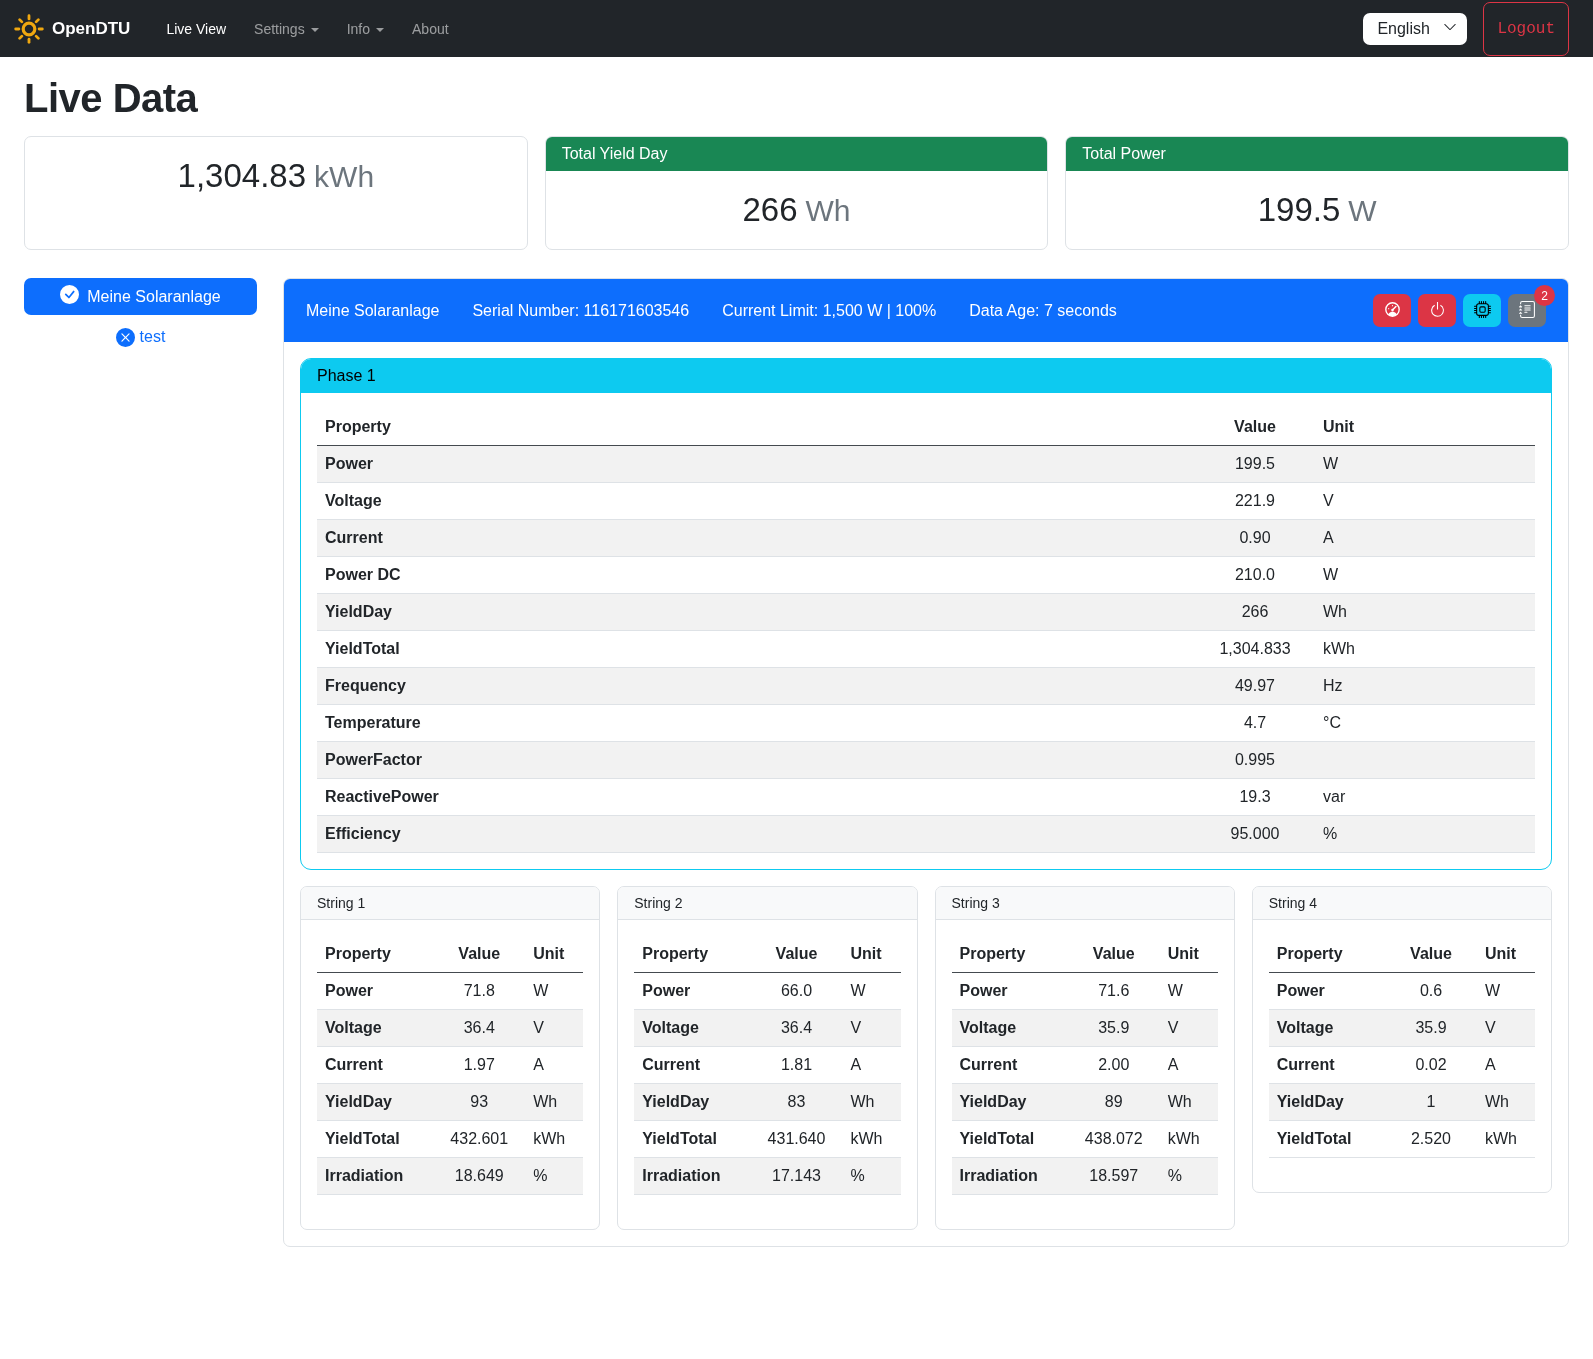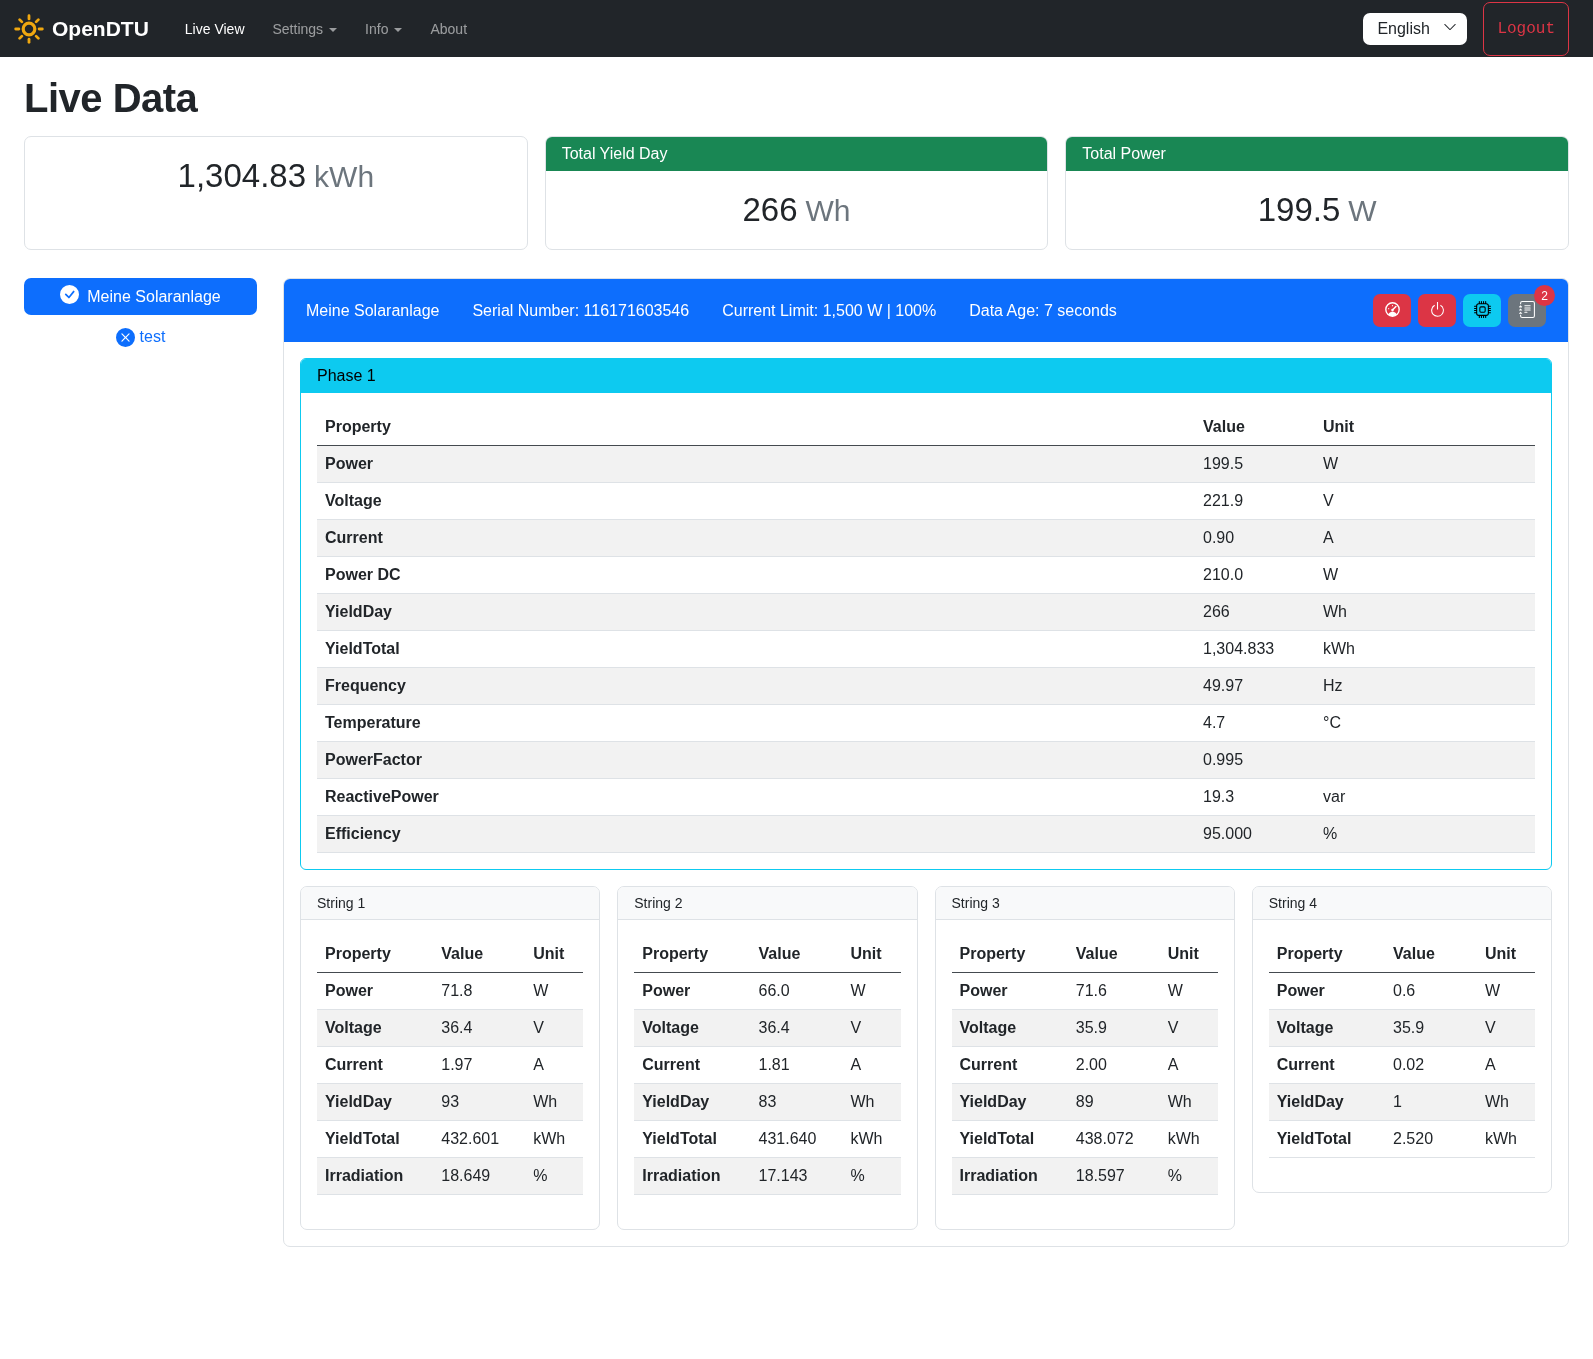--- a/index.html
+++ b/index.html
@@ -9,21 +9,21 @@
     color:#212529;
     width:1593px;
     font-size:16px;
   }
 
   
   .navbar {
     height:57px; background:#212529; display:flex; align-items:center;
     padding:0 24px 0 14px;
   }
-  .brand { display:flex; align-items:center; gap:8px; color:#fff; font-size:21px; font-weight:700; cursor:pointer; }
+  .brand { display:flex; align-items:center; gap:8px; color:#fff; font-size:17px; font-weight:700; cursor:pointer; }
   .brand svg { display:block; }
   .nav-links { display:flex; align-items:center; margin-left:22px; }
   .nav-link { color:rgba(255,255,255,.55); padding:8px 14px; font-size:14px; cursor:pointer; white-space:nowrap; }
   .nav-link.active { color:#fff; }
   .caret {
     display:inline-block; margin-left:6px; vertical-align:middle;
     border-top:4px solid currentColor; border-left:4px solid transparent; border-right:4px solid transparent;
   }
   .nav-right { margin-left:auto; display:flex; align-items:center; gap:16px; }
   .lang-select {
@@ -73,30 +73,30 @@
   .icon-btn.danger { background:#dc3545; color:#fff; }
   .icon-btn.info   { background:#0dcaf0; color:#000; }
   .icon-btn.secondary { background:#6c757d; color:#fff; }
   .icon-badge {
     position:absolute; top:-9px; right:-9px; background:#dc3545; color:#fff; font-size:12px;
     min-width:21px; height:21px; border-radius:11px; display:flex; align-items:center; justify-content:center; padding:0 5px;
   }
   .inverter-body { padding:16px; }
 
   
-  .phase-panel { border:1px solid #0dcaf0; border-radius:6px; overflow:hidden; margin-bottom:16px; background:#fff; }
+  .phase-panel { border:1px solid #0dcaf0; border-radius:11px; overflow:hidden; margin-bottom:16px; background:#fff; }
   .phase-header { background:#0dcaf0; color:#000; padding:8px 16px; font-size:16px; }
   .phase-body { padding:16px; }
 
   
   table.data-table { width:100%; border-collapse:collapse; font-size:16px; }
   table.data-table th, table.data-table td { padding:9px 8px; text-align:left; }
   table.data-table thead th { border-bottom:1px solid #444a4f; font-weight:700; }
   table.data-table tbody tr { border-bottom:1px solid #dee2e6; }
-  table.data-table .col-val, table.data-table td.val { text-align:left; }
+  table.data-table .col-val, table.data-table td.val { text-align:center; }
   table.data-table th[scope="row"] { font-weight:700; }
 
   .phase-table col.c-prop { width:auto; }
   .phase-table col.c-val  { width:120px; }
   .phase-table col.c-unit { width:220px; }
   .phase-table tbody tr:nth-child(odd) { background:#f2f2f2; }
 
   .string-table col.c-prop { width:auto; }
   .string-table col.c-val  { width:92px; }
   .string-table col.c-unit { width:58px; }

